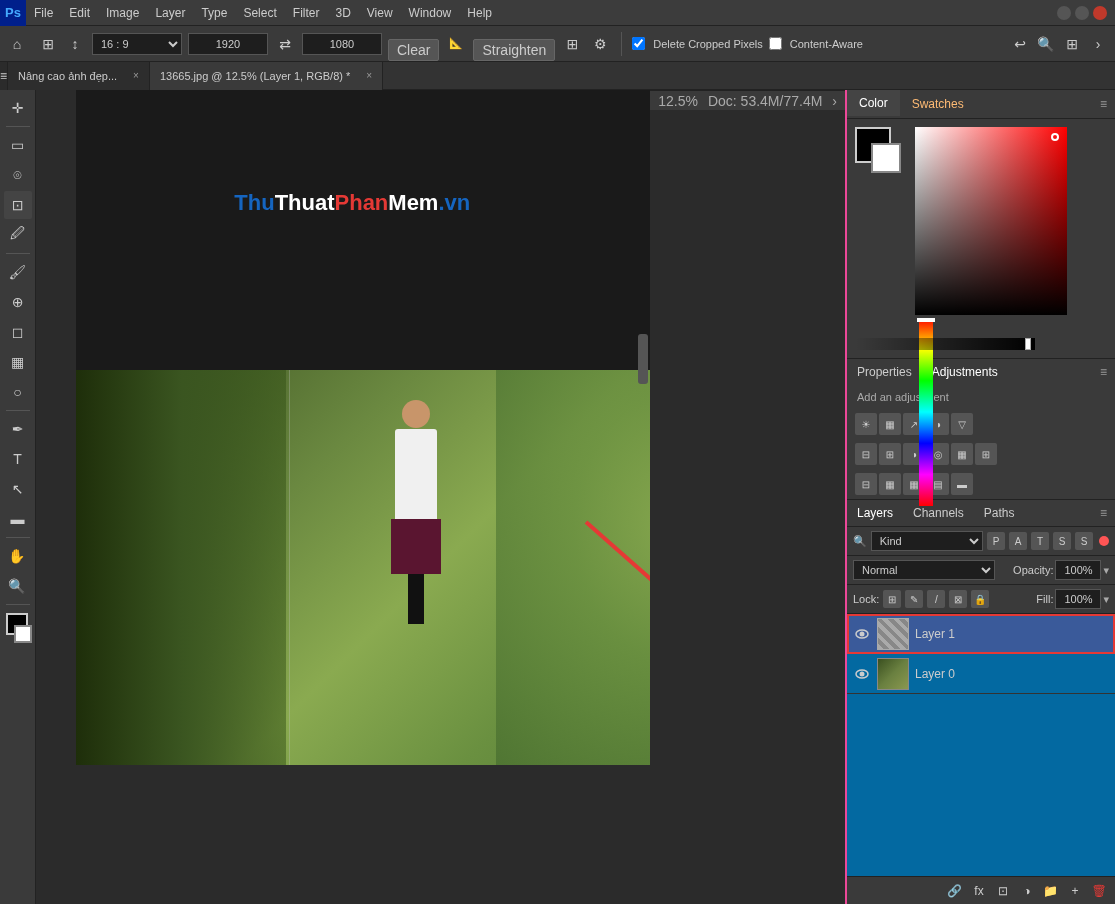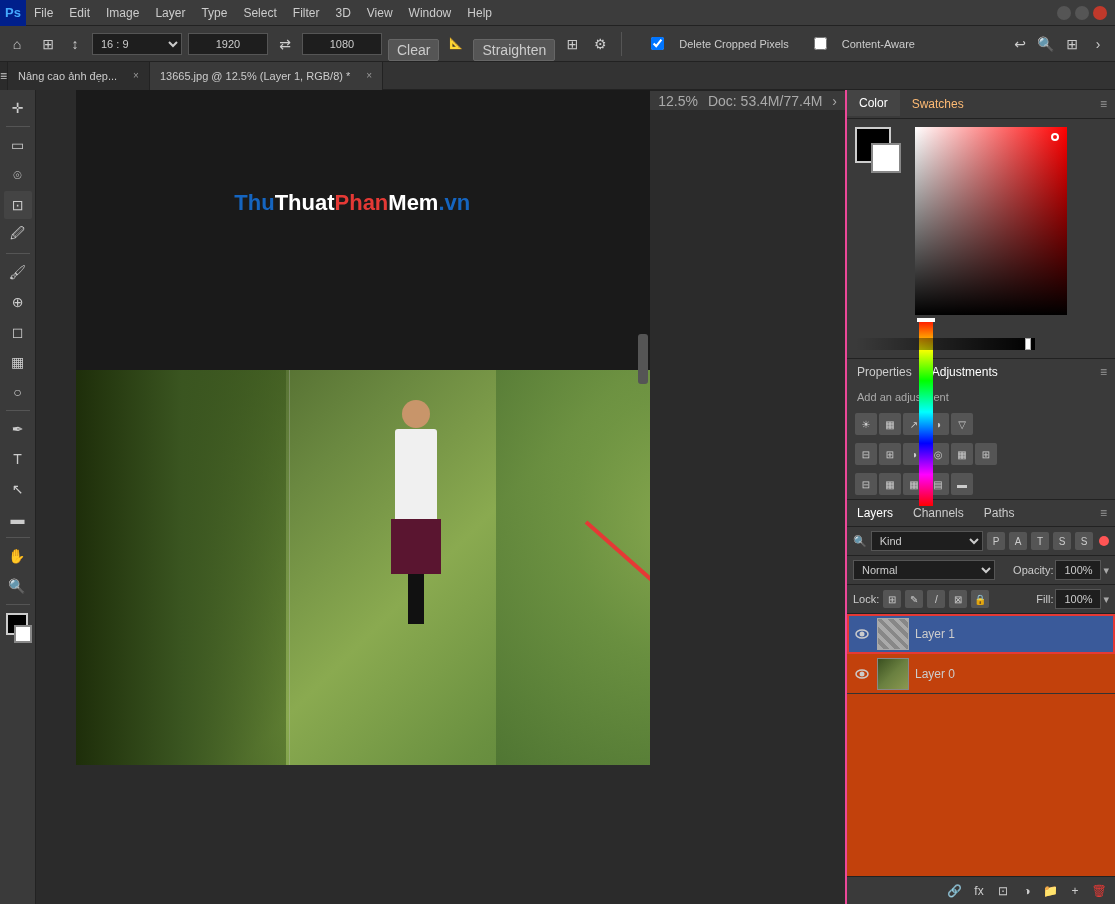--- a/index.html
+++ b/index.html
@@ -10,21 +10,21 @@
     .menu-bar .ps-icon { width: 26px; height: 26px; background: #001f8b; display: flex; align-items: center; justify-content: center; color: #4af; font-weight: bold; font-size: 13px; flex-shrink: 0; }
     .menu-item { padding: 0 8px; height: 26px; display: flex; align-items: center; cursor: pointer; color: #ccc; font-size: 12px; }
 
     
     .toolbar { display: flex; align-items: center; background: #3a3a3a; height: 36px; border-bottom: 1px solid #222; padding: 0 6px; gap: 6px; }
     .toolbar-input { background: #1e1e1e; border: 1px solid #555; color: #ccc; height: 22px; width: 80px; padding: 0 4px; font-size: 11px; text-align: center; }
     .toolbar-select { background: #1e1e1e; border: 1px solid #555; color: #ccc; height: 22px; padding: 0 4px; font-size: 11px; }
     .toolbar-btn { background: #555; border: 1px solid #666; color: #ccc; height: 22px; padding: 0 8px; font-size: 14px; cursor: pointer; border-radius: 2px; margin-top: 13px; }
     .toolbar-separator { width: 1px; height: 24px; background: #555; margin: 0 4px; }
     .toolbar-icon { width: 22px; height: 22px; display: flex; align-items: center; justify-content: center; color: #ccc; font-size: 14px; cursor: pointer; }
-    .toolbar-checkbox { display: flex; align-items: center; gap: 15px; font-size: 11px; color: #ccc; margin-left: 19px; }
+    .toolbar-checkbox { display: flex; align-items: center; gap: 8px; font-size: 11px; color: #ccc; }
 
     
     .tab-bar { display: flex; align-items: center; background: #333; height: 28px; border-bottom: 1px solid #222; }
     .tab { display: flex; align-items: center; padding: 0 10px; height: 28px; background: #444; color: #ccc; font-size: 11px; cursor: pointer; border-right: 1px solid #222; gap: 16px; }
     .tab.inactive { background: #2d2d2d; }
     .tab-close { font-size: 10px; color: #999; cursor: pointer; }
     .tab-handle { width: 8px; height: 28px; background: #2b2b2b; border-right: 1px solid #222; cursor: pointer; display: flex; align-items: center; justify-content: center; }
 
     
     .main-layout { display: flex; height: calc(904px - 26px - 36px - 28px); }
@@ -76,21 +76,21 @@
     .layers-blend { display: flex; align-items: center; padding: 4px 6px; gap: 18px; background: #3a3a3a; border-bottom: 1px solid #222; }
     .layers-blend-select { background: #1e1e1e; border: 1px solid #555; color: #ccc; height: 20px; padding: 0 4px; font-size: 11px; flex: 1; }
     .layers-opacity { display: flex; align-items: center; gap: 2px; font-size: 11px; }
     .layers-opacity input { background: #1e1e1e; border: 1px solid #555; color: #ccc; height: 20px; width: 42px; padding: 0 4px; font-size: 11px; text-align: center; }
 
     .layers-lock { display: flex; align-items: center; padding: 4px 6px; gap: 4px; background: #3a3a3a; border-bottom: 1px solid #222; font-size: 11px; }
     .lock-icon { width: 18px; height: 18px; background: #555; border-radius: 2px; display: flex; align-items: center; justify-content: center; cursor: pointer; font-size: 10px; color: #ccc; }
     .layers-fill { display: flex; align-items: center; gap: 2px; font-size: 11px; margin-left: auto; }
     .layers-fill input { background: #1e1e1e; border: 1px solid #555; color: #ccc; height: 20px; width: 42px; padding: 0 4px; font-size: 11px; text-align: center; }
 
-    .layer-list { flex: 1; overflow-y: auto; background: #c2410c; }
+    .layer-list { flex: 1; overflow-y: auto; background: #0369a1; }
     .layer-item { display: flex; align-items: center; padding: 4px 6px; gap: 6px; height: 40px; cursor: pointer; border-bottom: 1px solid #333; }
     .layer-item.active { background: #2a4a8a; outline: 2px solid #f00; outline-offset: -2px; }
     .layer-eye { width: 18px; height: 18px; display: flex; align-items: center; justify-content: center; cursor: pointer; }
     .layer-thumb { width: 32px; height: 32px; background: #555; border: 1px solid #777; flex-shrink: 0; overflow: hidden; }
     .layer-name { font-size: 12px; color: #ccc; flex: 1; }
 
     .layers-footer { display: flex; align-items: center; justify-content: flex-end; padding: 4px 6px; gap: 4px; background: #3a3a3a; border-top: 1px solid #222; height: 28px; }
     .layers-footer-icon { width: 20px; height: 20px; display: flex; align-items: center; justify-content: center; cursor: pointer; color: #ccc; font-size: 12px; }
   </style>
 </head>

